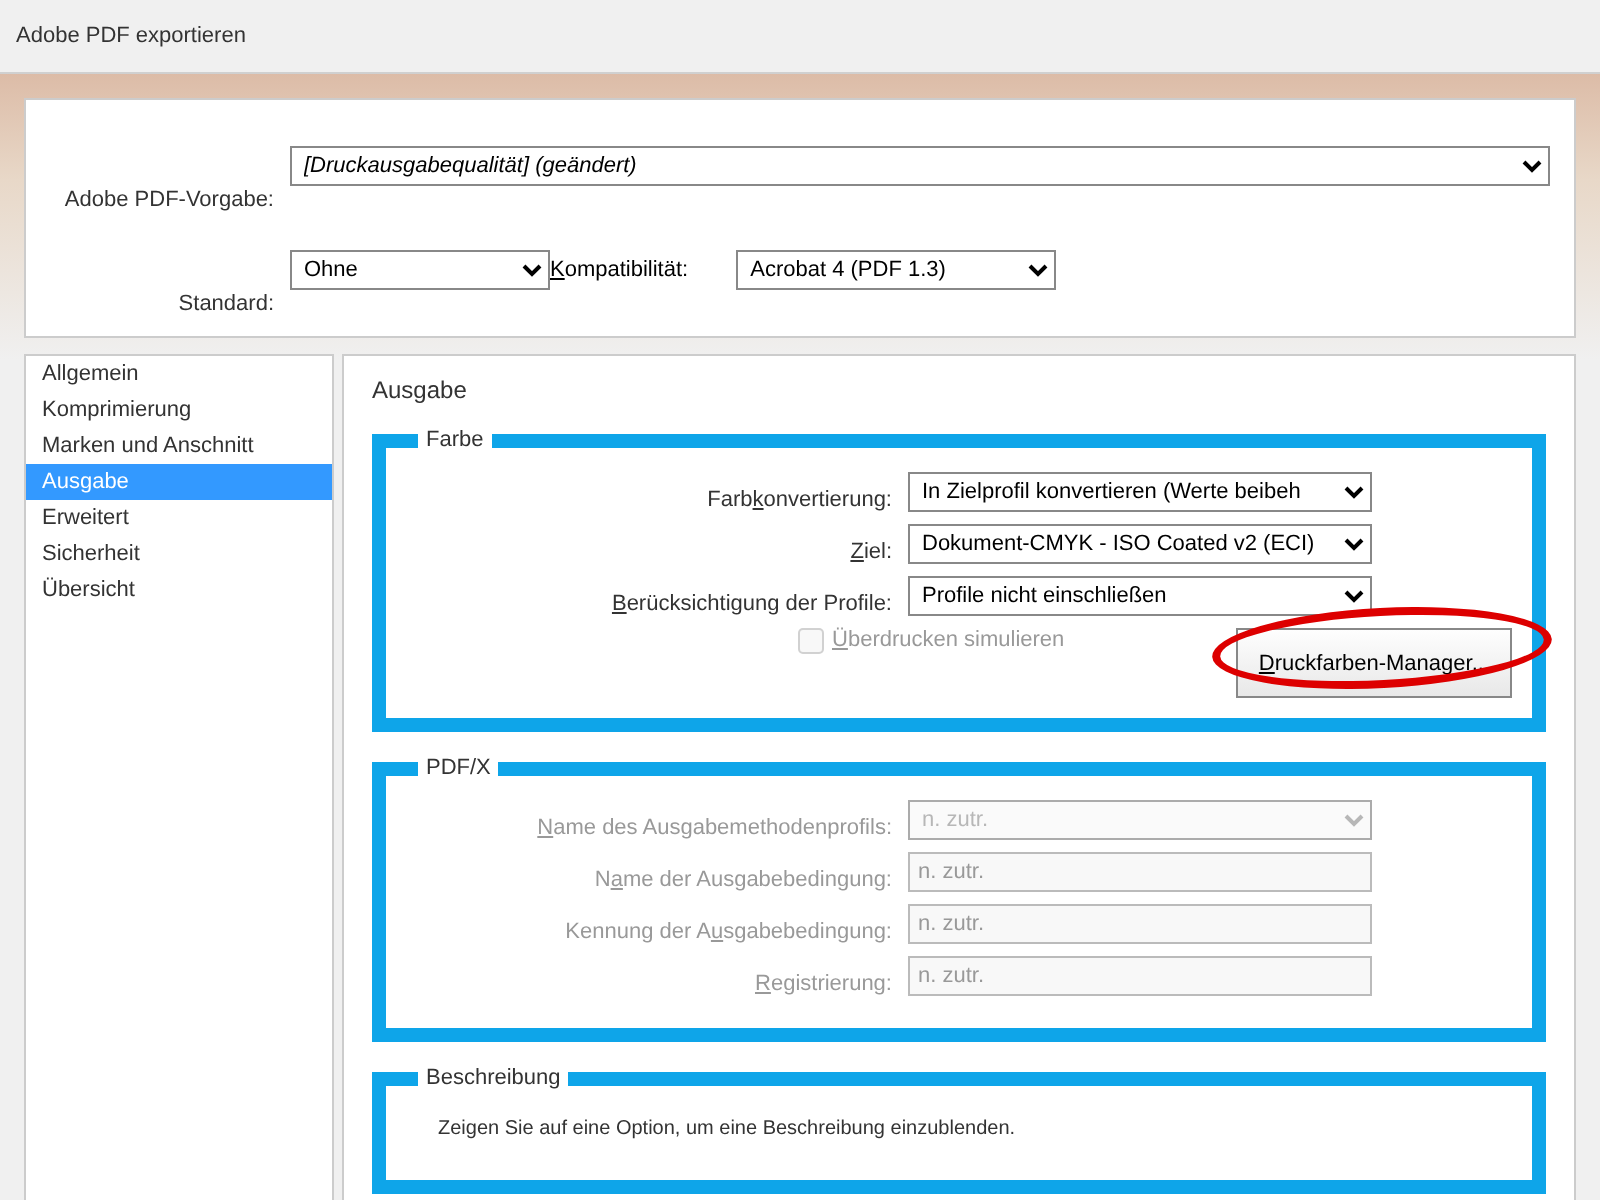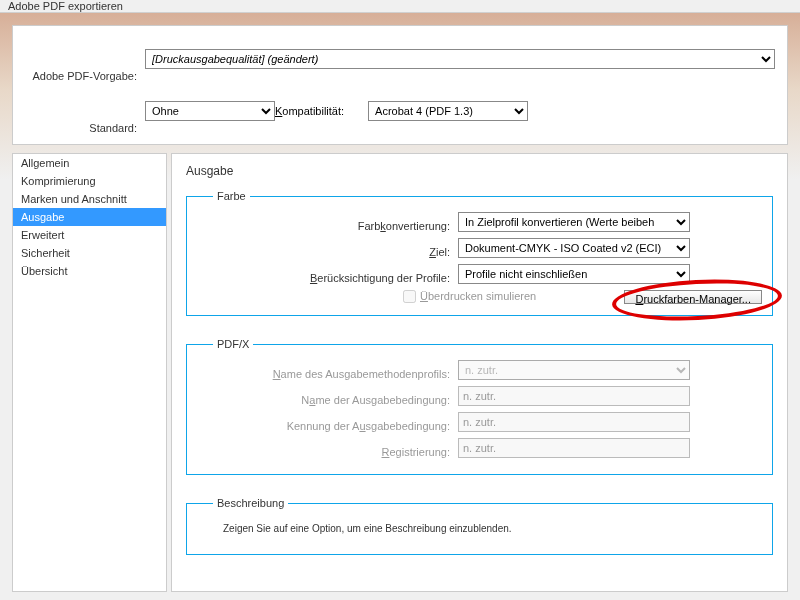--- a/index.html
+++ b/index.html
@@ -7,21 +7,21 @@
       font-family: "Segoe UI", Tahoma, sans-serif;
       font-size: 11px;
       background: linear-gradient(to bottom, #d4a890 0%, #e8d8c8 15%, #f0f0f0 30%);
       width: 800px;
       height: 600px;
       overflow: hidden;
     }
     .title-bar {
       background: #f0f0f0;
       border-bottom: 1px solid #d0d0d0;
-      padding: 0 8px;
+      padding: 12px 8px;
       font-size: 11px;
       color: #333;
     }
     .dialog-body {
       padding: 12px;
     }
     .top-controls {
       background: #fff;
       border: 1px solid #ccc;
       padding: 10px 12px;
@@ -84,23 +84,23 @@
       background: #fff;
       border: 1px solid #ccc;
       padding: 10px 14px 14px 14px;
     }
     .content-title {
       font-size: 12px;
       color: #333;
       margin-bottom: 12px;
     }
     fieldset {
-      border: 1px solid #0ea5e9;
-      margin-bottom: 22px;
-      padding: 10px 10px 10px 26px;
+      border: 7px solid #0ea5e9;
+      margin-bottom: 12px;
+      padding: 10px 10px 10px 16px;
     }
     legend {
       padding: 0 4px;
       color: #333;
     }
     .form-row {
       display: flex;
       align-items: flex-end;
       margin-bottom: 6px;
     }
@@ -139,21 +139,21 @@
       color: #999;
       margin-left: 4px;
     }
     .ink-btn {
       margin-left: auto;
       padding: 2px 10px;
       border: 1px solid #888;
       background: linear-gradient(#fefefe, #e8e8e8);
       font-size: 11px;
       cursor: default;
-      height: 14px;
+      height: 35px;
     }
     .highlight-circle {
       position: absolute;
       border: 4px solid #d00;
       border-radius: 50%;
       width: 170px;
       height: 40px;
       pointer-events: none;
       transform: rotate(-3deg);
     }

